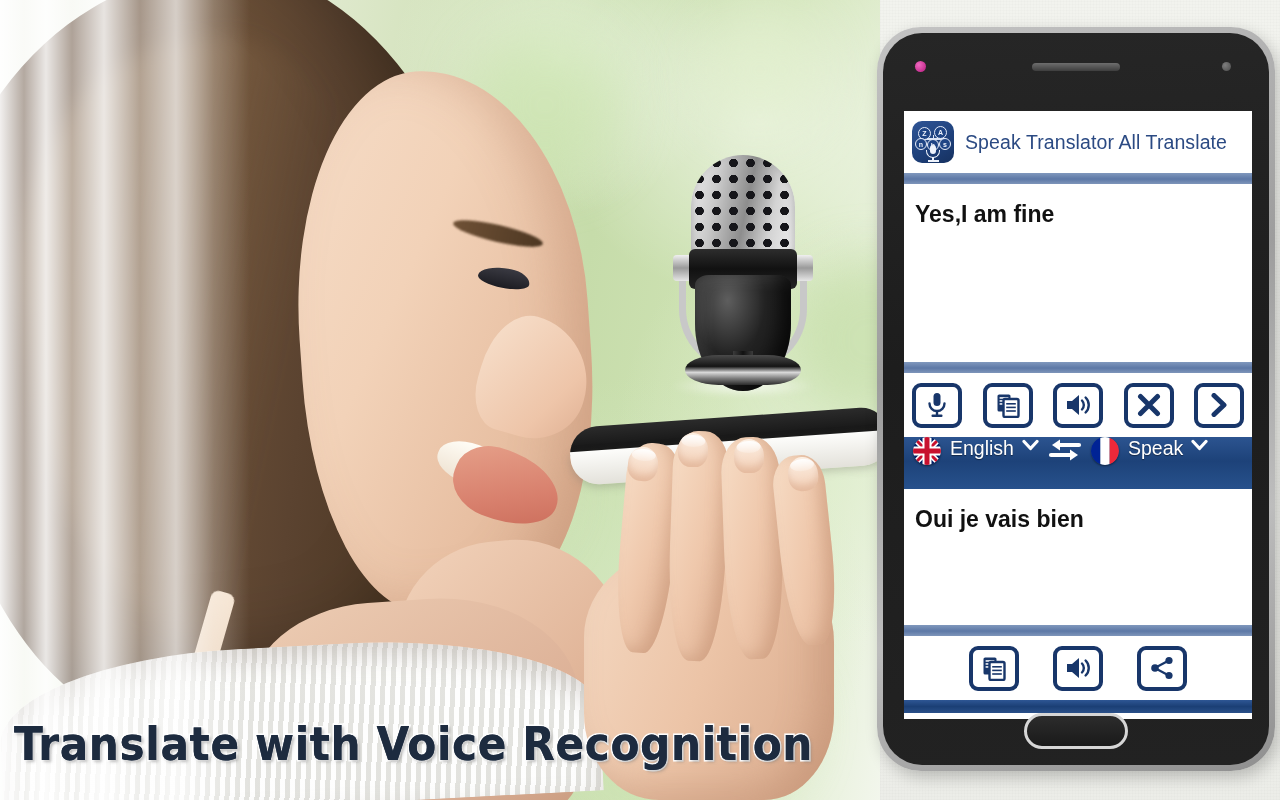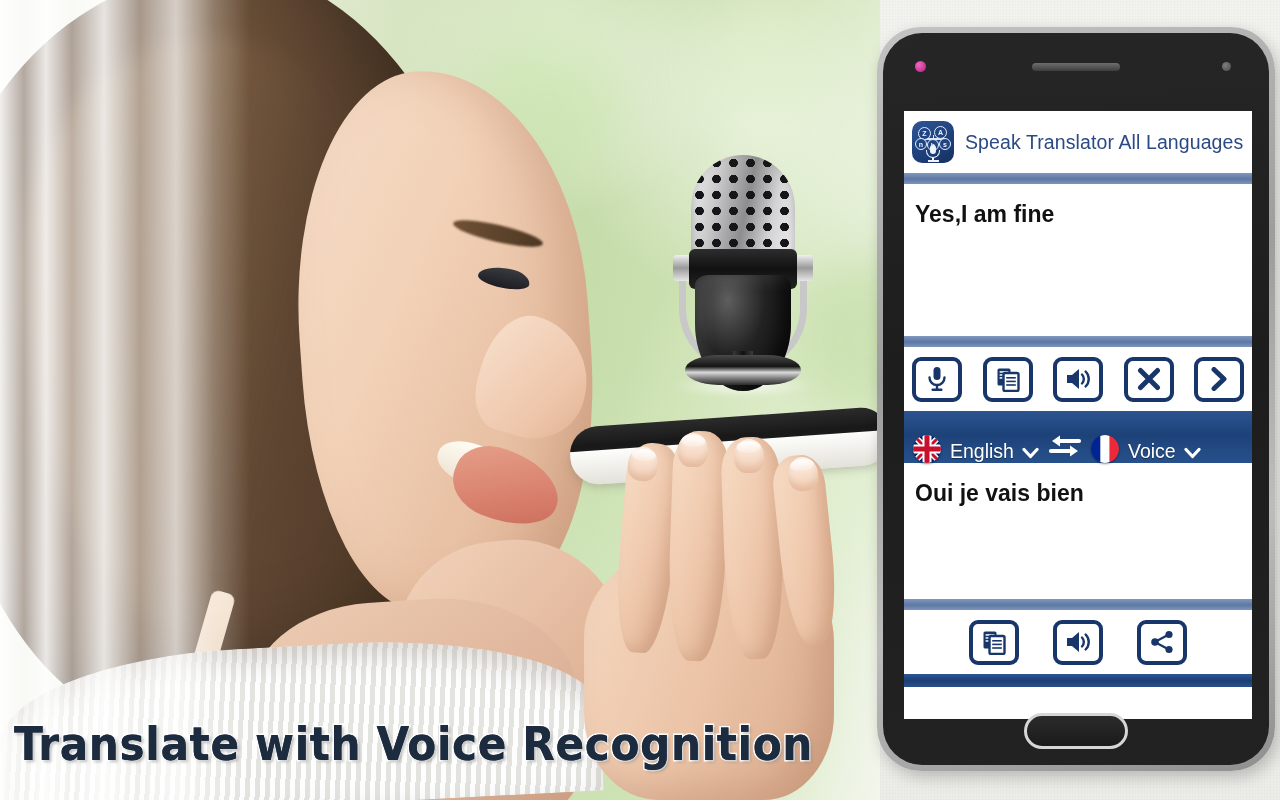--- a/index.html
+++ b/index.html
@@ -290,40 +290,40 @@
   .bar-light { height:11px; background:linear-gradient(180deg,#8098bd,#5d78a6 55%,#7e95ba); flex:0 0 auto; }
   .bar-dark  { height:13px; background:linear-gradient(180deg,#2e5694,#1b3f75 50%,#2a5089); flex:0 0 auto; }
 
   
   .text-area {
     background:#fff; padding:16px 10px 8px 11px; flex:0 0 auto;
     font-size:23px; color:#111; font-weight:bold; line-height:1.25;
     font-family:"Liberation Sans", sans-serif;
     overflow:hidden;
   }
-  #src-text { height:152px; }
+  #src-text { height:178px; }
   #dst-text { height:136px; }
 
   
   .btn-row { background:#fff; display:flex; align-items:center; flex:0 0 auto; }
   #row-top { height:64px; justify-content:space-between; padding:0 8px; }
   #row-bottom { height:64px; justify-content:center; gap:34px; }
 
   .icon-btn {
     width:50px; height:45px; border:4px solid #18366a; border-radius:9px;
     background:#fff; display:flex; align-items:center; justify-content:center;
     flex:0 0 auto;
   }
   .icon-btn svg { display:block; }
 
   
   #lang-strip {
     height:52px; flex:0 0 auto;
     background:linear-gradient(180deg,#2c5490 0%,#1d4279 46%,#27518c 100%);
-    display:flex; align-items:flex-end; padding:0 9px; gap:0;
+    display:flex; align-items:flex-start; padding:0 9px; gap:0;
   }
   .flag { width:28px; height:28px; border-radius:50%; flex:0 0 auto;
           box-shadow:0 1px 2px rgba(0,0,0,.45); overflow:hidden; position:relative; }
   .lang-name {
     color:#ffffff; font-size:19.5px; margin-left:9px; white-space:nowrap;
     font-family:"Liberation Sans", sans-serif;
     text-shadow:0 1px 1px rgba(0,0,0,.45);
   }
   .chev { margin-left:8px; flex:0 0 auto; }
   #swap-btn { margin:0 9px; flex:0 0 auto; }
@@ -420,21 +420,21 @@
           <div class="lg-circle" style="left:6px;  top:6px;  width:13px; height:13px;">Z</div>
           <div class="lg-circle" style="left:22px; top:5px;  width:13px; height:13px;">A</div>
           <div class="lg-circle" style="left:3px;  top:17px; width:12px; height:12px;">n</div>
           <div class="lg-circle" style="left:15px; top:18px; width:12px; height:12px;">b</div>
           <div class="lg-circle" style="left:27px; top:17px; width:12px; height:12px;">s</div>
           <div class="lg-mic"></div>
           <div class="lg-mic-arc"></div>
           <div class="lg-mic-stem"></div>
           <div class="lg-mic-foot"></div>
         </div>
-        <div class="app-title">Speak Translator All Languages</div>
+        <div class="app-title">Speak Translator All Translate</div>
       </div>
 
       <div class="bar-light"></div>
 
       <div class="text-area" id="src-text">Yes,I am fine</div>
 
       <div class="bar-light"></div>
 
       <div class="btn-row" id="row-top">
 
@@ -518,21 +518,21 @@
             <clipPath id="frclip">
                 <circle cx="14" cy="14" r="14"></circle>
               </clipPath>
             <g clip-path="url(#frclip)">
               <rect x="0" y="0" width="9.34" height="28" fill="#002395"></rect>
               <rect x="9.34" y="0" width="9.34" height="28" fill="#ffffff"></rect>
               <rect x="18.66" y="0" width="9.34" height="28" fill="#ED2939"></rect>
             </g>
           </svg>
         </div>
-        <div class="lang-name">Voice</div>
+        <div class="lang-name">Speak</div>
         <div class="chev">
           <svg width="17" height="12" viewBox="0 0 17 12">
             <path d="M2 2.5 L8.5 9.5 L15 2.5" stroke="#ffffff" stroke-width="3.2" fill="none" stroke-linecap="round" stroke-linejoin="round"></path>
           </svg>
         </div>
       </div>
 
       <div class="text-area" id="dst-text">Oui je vais bien</div>
 
       <div class="bar-light"></div>

